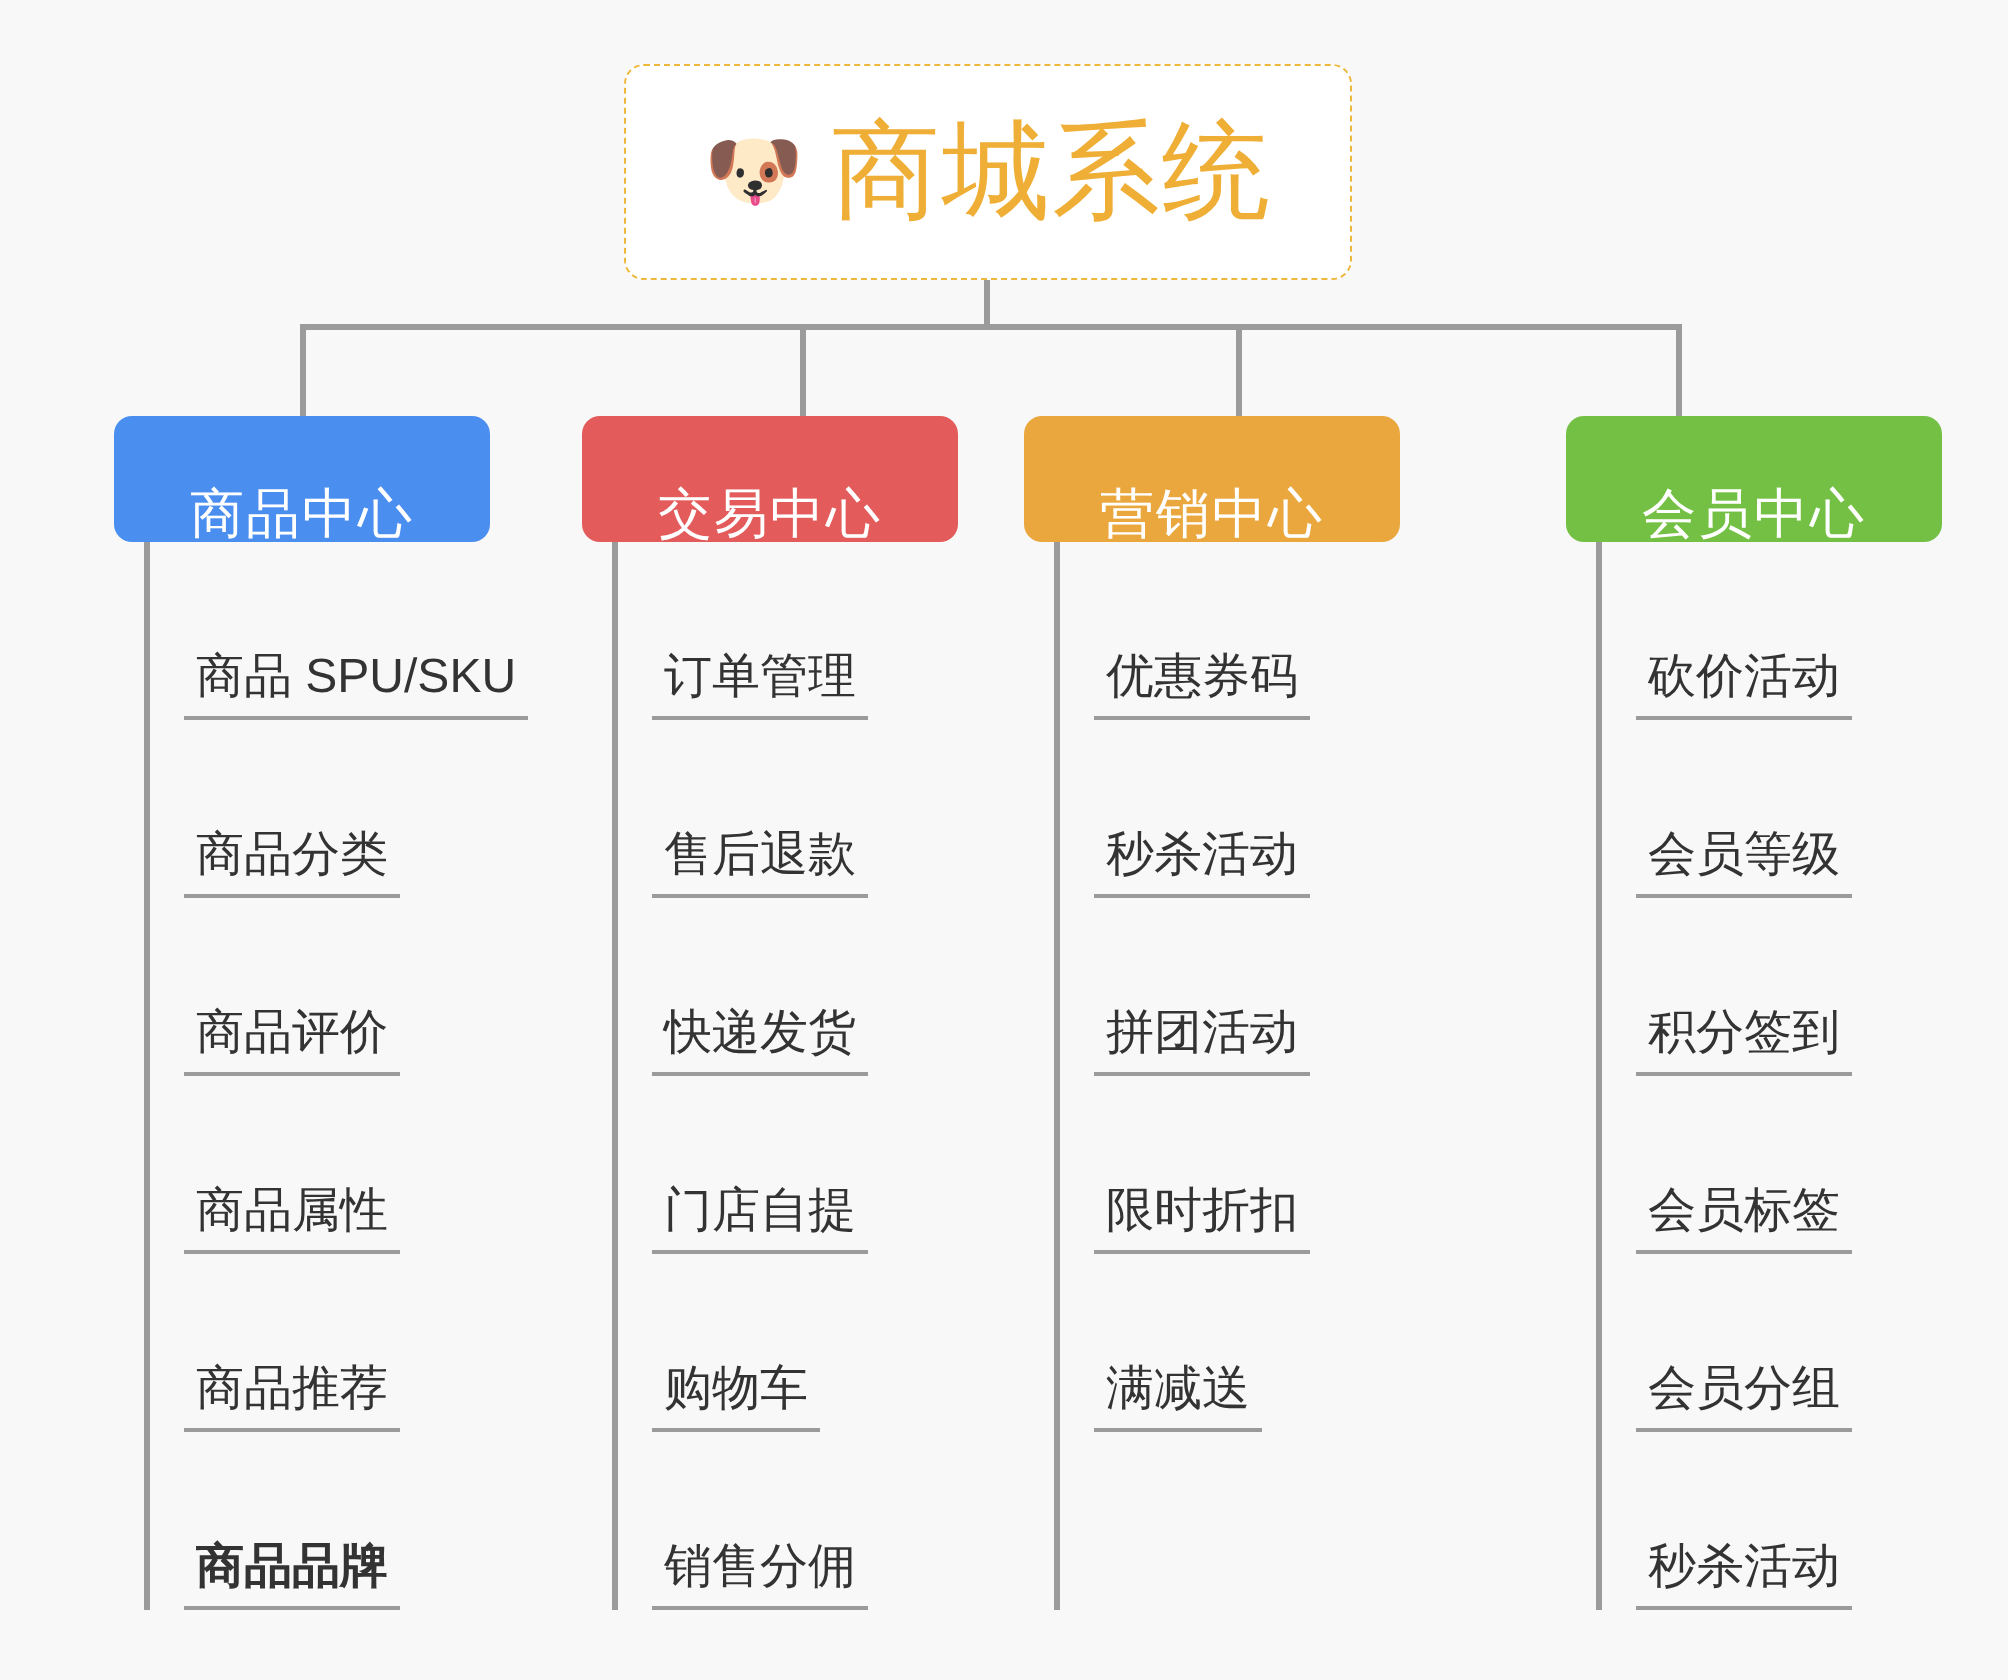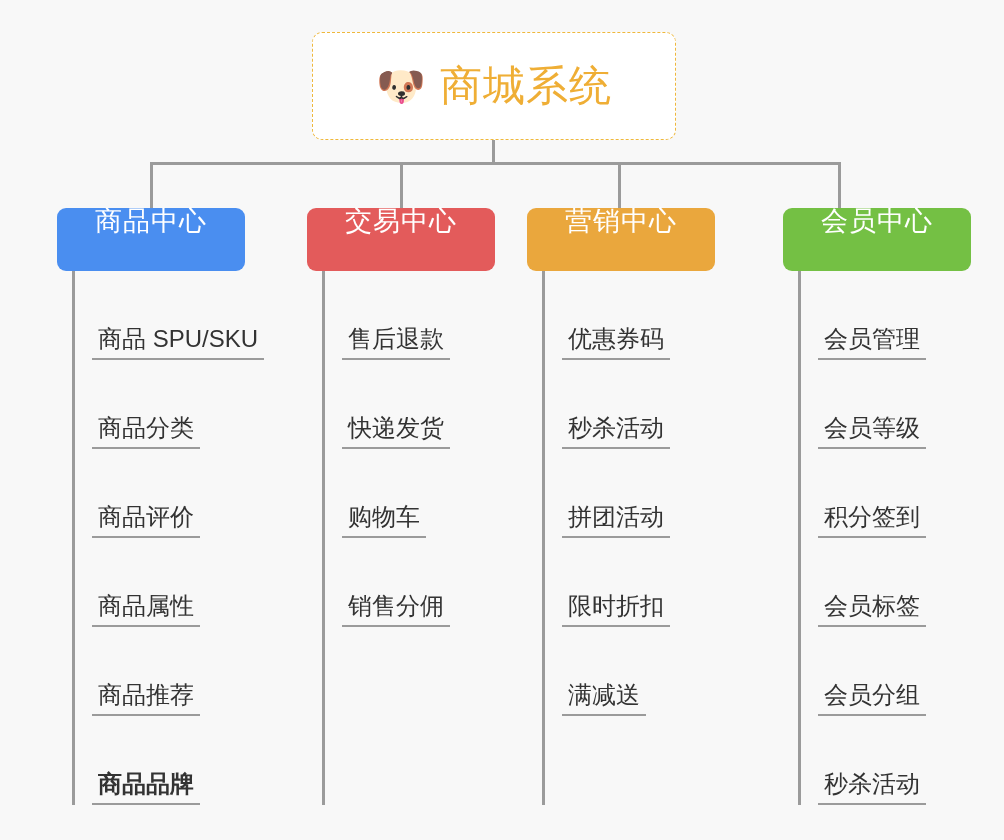--- a/index.html
+++ b/index.html
@@ -36,21 +36,21 @@
     justify-content: center;
     gap: 14px;
   }
   .root-emoji {
     font-size: 40px;
     line-height: 1;
     display: block;
   }
   .root-title {
     color: #efae35;
-    font-size: 42px;
+    font-size: 54px;
     line-height: 1;
     letter-spacing: 1px;
     white-space: nowrap;
   }
 
   
   .conn {
     position: absolute;
     background: #9b9b9b;
   }
@@ -76,21 +76,21 @@
   .column {
     position: absolute;
     top: 208px;
     width: 188px;
   }
   .cat-header {
     width: 188px;
     height: 63px;
     border-radius: 9px;
     display: flex;
-    align-items: flex-start;
+    align-items: flex-end;
     justify-content: center;
     box-sizing: border-box;
   }
   .cat-header-label {
     color: #ffffff;
     font-size: 27px;
     line-height: 1;
     letter-spacing: 1px;
     white-space: nowrap;
   }
@@ -178,50 +178,60 @@
           </div>
         </div>
       <div class="leaf">
           <div class="leaf-inner" style="border-bottom-color: rgb(155, 155, 155); font-weight: bold;">
             <span class="leaf-label">商品品牌</span>
           </div>
         </div>
     </div>
   </div>
 
-  <div class="column" style="left:307px;">
+  <div class="column" style="left:291px;">
     <div class="cat-header" style="background: rgb(227, 91, 91);">
       <span class="cat-header-label">交易中心</span>
     </div>
     <div class="leaf-wrap">
       <div class="spine" style="background: rgb(155, 155, 155); height: 534px;"></div>
       <div class="leaf">
           <div class="leaf-inner" style="border-bottom-color: rgb(155, 155, 155);">
+            <span class="leaf-label">订单管理</span>
+          </div>
+        </div>
+      <div class="leaf">
+          <div class="leaf-inner" style="border-bottom-color: rgb(155, 155, 155);">
             <span class="leaf-label">售后退款</span>
           </div>
         </div>
       <div class="leaf">
           <div class="leaf-inner" style="border-bottom-color: rgb(155, 155, 155);">
             <span class="leaf-label">快递发货</span>
           </div>
         </div>
       <div class="leaf">
           <div class="leaf-inner" style="border-bottom-color: rgb(155, 155, 155);">
+            <span class="leaf-label">门店自提</span>
+          </div>
+        </div>
+      <div class="leaf">
+          <div class="leaf-inner" style="border-bottom-color: rgb(155, 155, 155);">
             <span class="leaf-label">购物车</span>
           </div>
         </div>
       <div class="leaf">
           <div class="leaf-inner" style="border-bottom-color: rgb(155, 155, 155);">
             <span class="leaf-label">销售分佣</span>
           </div>
         </div>
     </div>
   </div>
 
-  <div class="column" style="left:527px;">
+  <div class="column" style="left:512px;">
     <div class="cat-header" style="background: rgb(234, 167, 61);">
       <span class="cat-header-label">营销中心</span>
     </div>
     <div class="leaf-wrap">
       <div class="spine" style="background: rgb(155, 155, 155); height: 534px;"></div>
       <div class="leaf">
           <div class="leaf-inner" style="border-bottom-color: rgb(155, 155, 155);">
             <span class="leaf-label">优惠券码</span>
           </div>
         </div>
@@ -249,21 +259,21 @@
   </div>
 
   <div class="column" style="left:783px;">
     <div class="cat-header" style="background: rgb(116, 192, 68);">
       <span class="cat-header-label">会员中心</span>
     </div>
     <div class="leaf-wrap">
       <div class="spine" style="background: rgb(155, 155, 155); height: 534px;"></div>
       <div class="leaf">
           <div class="leaf-inner" style="border-bottom-color: rgb(155, 155, 155);">
-            <span class="leaf-label">会员管理</span>
+            <span class="leaf-label">砍价活动</span>
           </div>
         </div>
       <div class="leaf">
           <div class="leaf-inner" style="border-bottom-color: rgb(155, 155, 155);">
             <span class="leaf-label">会员等级</span>
           </div>
         </div>
       <div class="leaf">
           <div class="leaf-inner" style="border-bottom-color: rgb(155, 155, 155);">
             <span class="leaf-label">积分签到</span>

